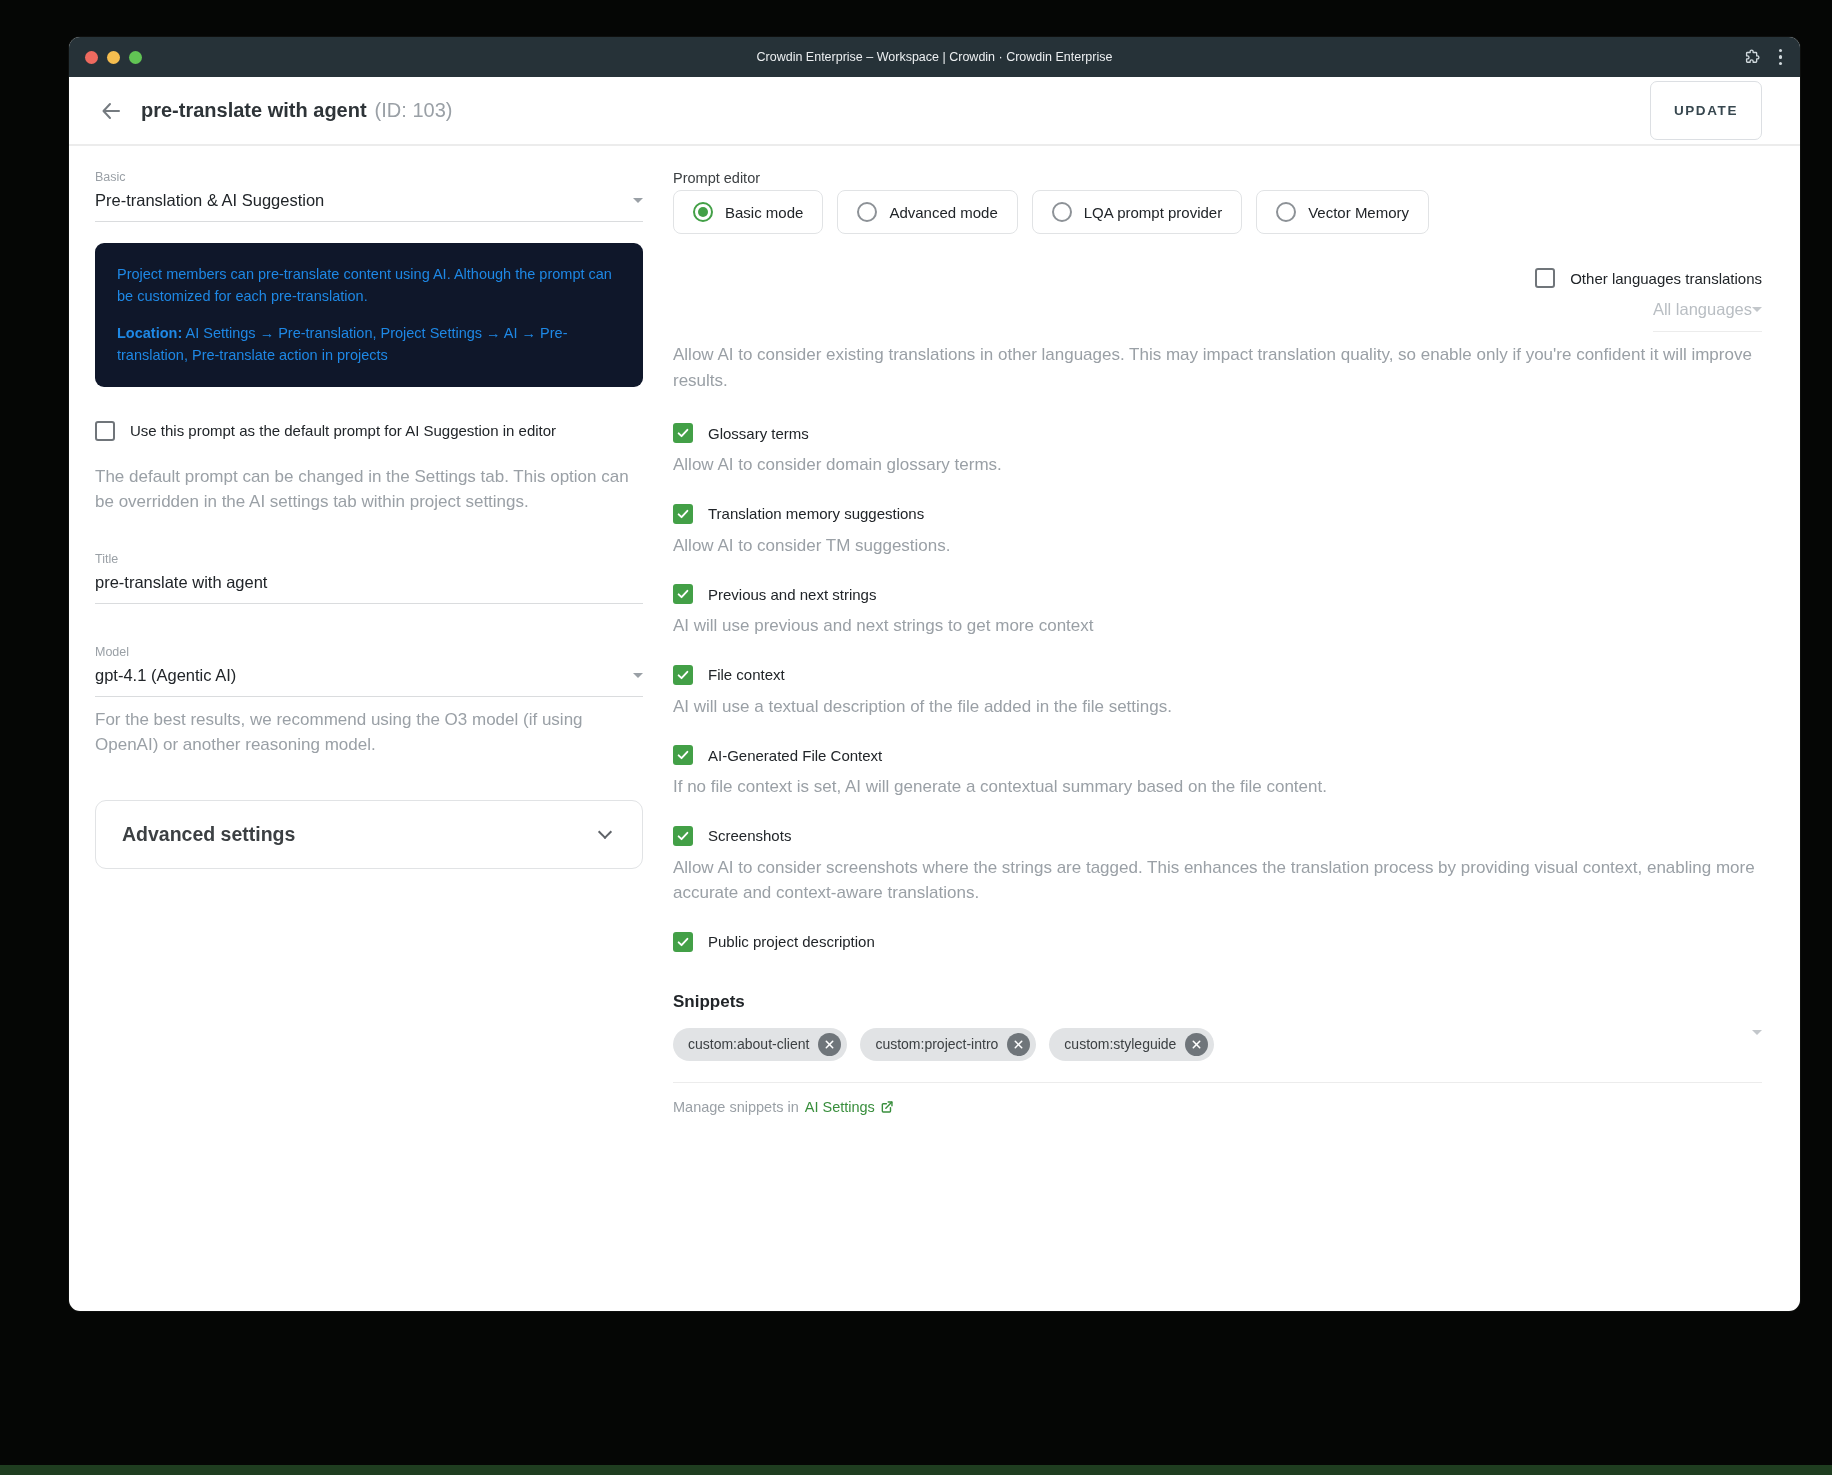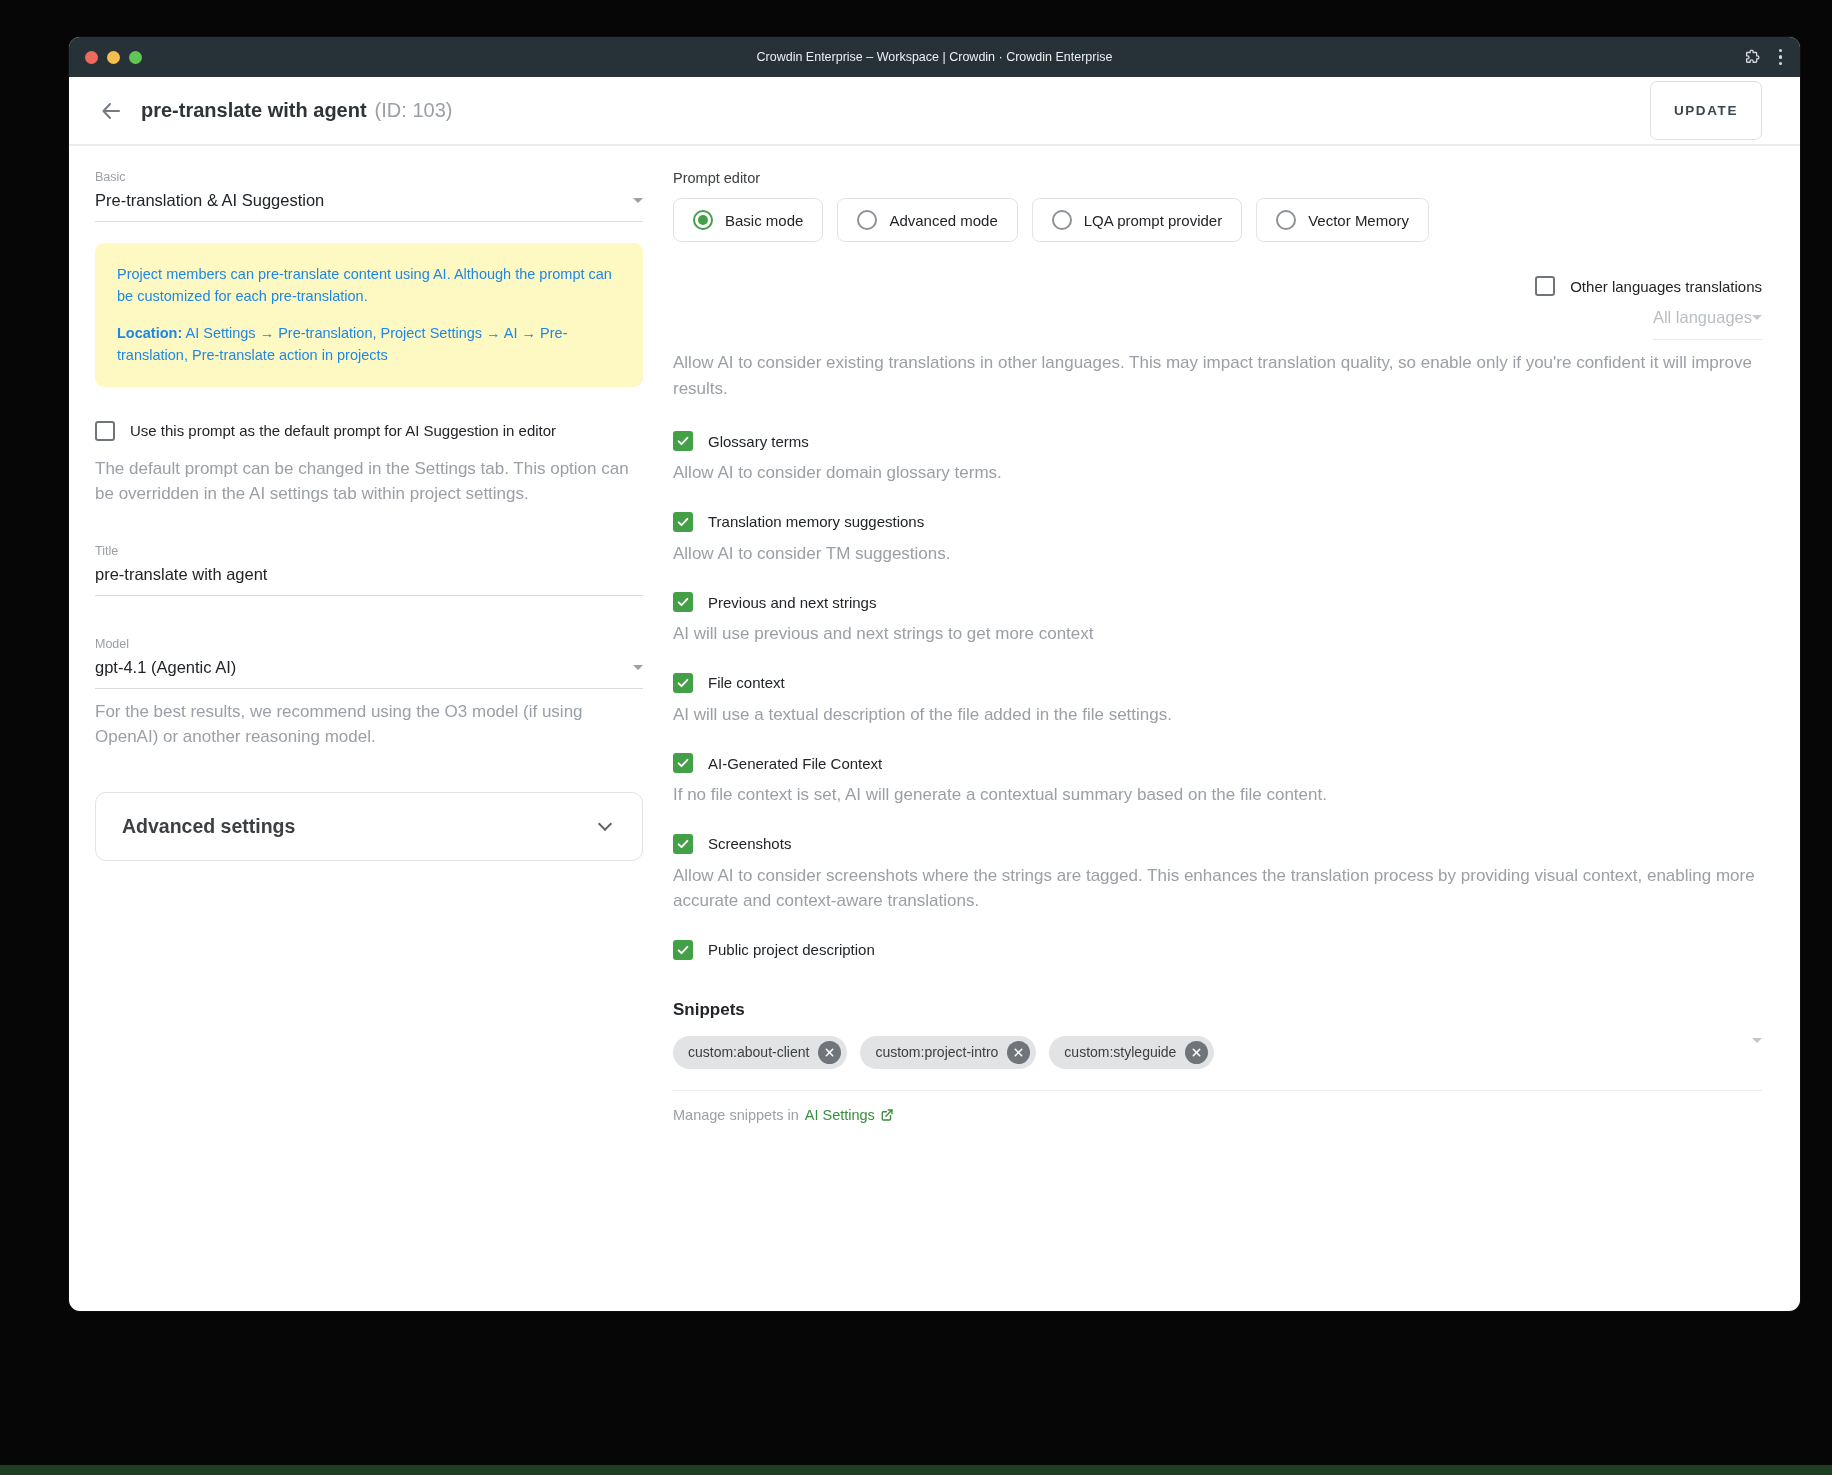--- a/index.html
+++ b/index.html
@@ -60,52 +60,52 @@
   .field-label{ font-size:12.5px; color:#9aa0a6; margin-bottom:7px; }
   .field-value-row{
     display:flex; align-items:center; justify-content:space-between;
     padding-bottom:11px; border-bottom:1px solid #dadcde;
   }
   .field-value{ font-size:16.5px; color:#212529; }
   .caret{ width:0; height:0; border-left:5px solid transparent; border-right:5px solid transparent; border-top:5px solid #9aa0a6; }
   .helper{ font-size:17px; color:#9aa0a6; line-height:1.5; }
   
   .info-box{
-    margin-top:21px; background:#fef9c3; border-radius:9px; padding:20px 22px;
+    margin-top:21px; background:#0f172a; border-radius:9px; padding:20px 22px;
     color:#1e88e5; font-size:14.5px; line-height:1.55;
   }
   .info-box p + p{ margin-top:14px; }
   .info-box b{ font-weight:700; }
   
   .cb{
     width:20px; height:20px; flex:none; border-radius:3px; display:flex;
     align-items:center; justify-content:center;
   }
   .cb.unchecked{ border:2px solid #70757a; background:#fff; }
   .cb.checked{ background:#43a047; }
   .cb-row{ display:flex; align-items:center; gap:15px; }
   .cb-label{ font-size:15px; color:#212529; }
   
   .default-prompt{ margin-top:34px; }
-  .default-prompt .helper{ margin-top:15px; }
+  .default-prompt .helper{ margin-top:23px; }
   .title-field{ margin-top:37px; }
   .model-field{ margin-top:41px; }
   .model-field .helper{ margin-top:10px; }
   .adv-card{
     margin-top:42px; border:1px solid #e1e3e5; border-radius:11px;
     padding:22px 26px; display:flex; align-items:center; justify-content:space-between;
     cursor:pointer; background:#fff;
   }
   .adv-title{ font-size:19.5px; font-weight:600; color:#3c4043; }
   .chevron{
     width:10px; height:10px; border-right:2px solid #5f6368; border-bottom:2px solid #5f6368;
     transform:rotate(45deg); margin-right:6px; margin-top:-4px;
   }
   
-  .prompt-editor-label{ font-size:14.5px; color:#3c4043; margin-bottom:12px; }
+  .prompt-editor-label{ font-size:14.5px; color:#3c4043; margin-bottom:4px; }
   .pill-group{ display:flex; gap:14px; flex-wrap:wrap; }
   .pill{
     display:flex; align-items:center; gap:12px; border:1px solid #e1e3e5;
     border-radius:8px; padding:11px 19px; cursor:pointer; background:#fff;
   }
   .radio{ width:20px; height:20px; border-radius:50%; border:2px solid #8d9297; flex:none; position:relative; background:#fff; }
   .pill.selected .radio{ border-color:#43a047; }
   .pill.selected .radio::after{
     content:""; position:absolute; left:3px; top:3px; width:10px; height:10px;
     border-radius:50%; background:#43a047;

